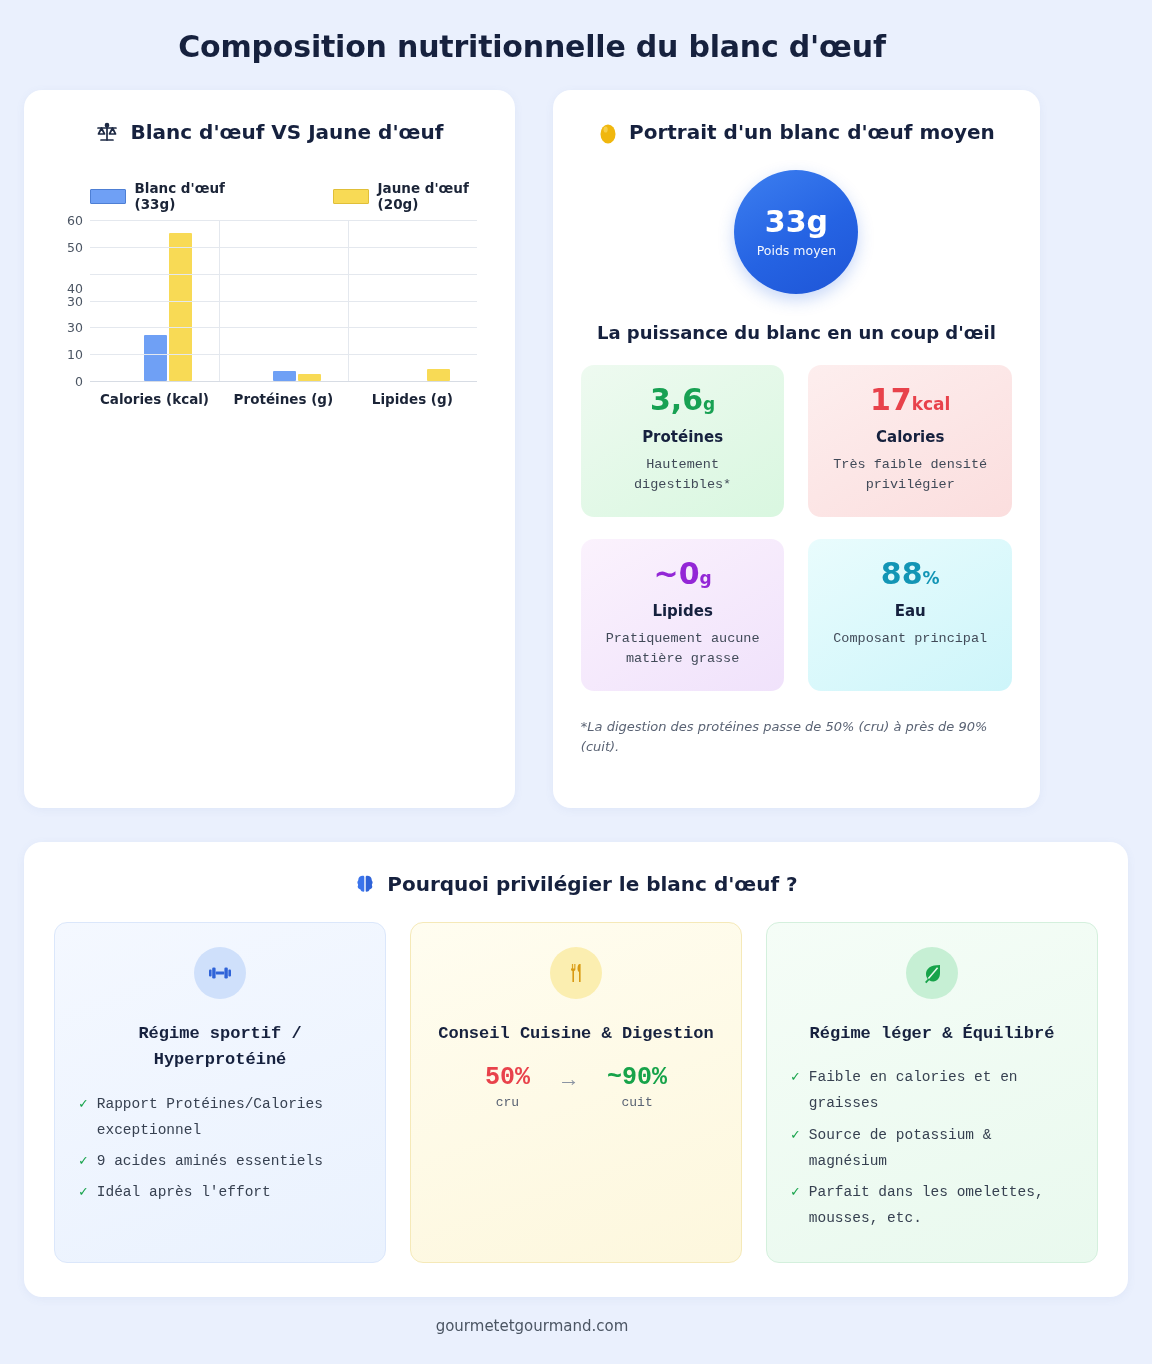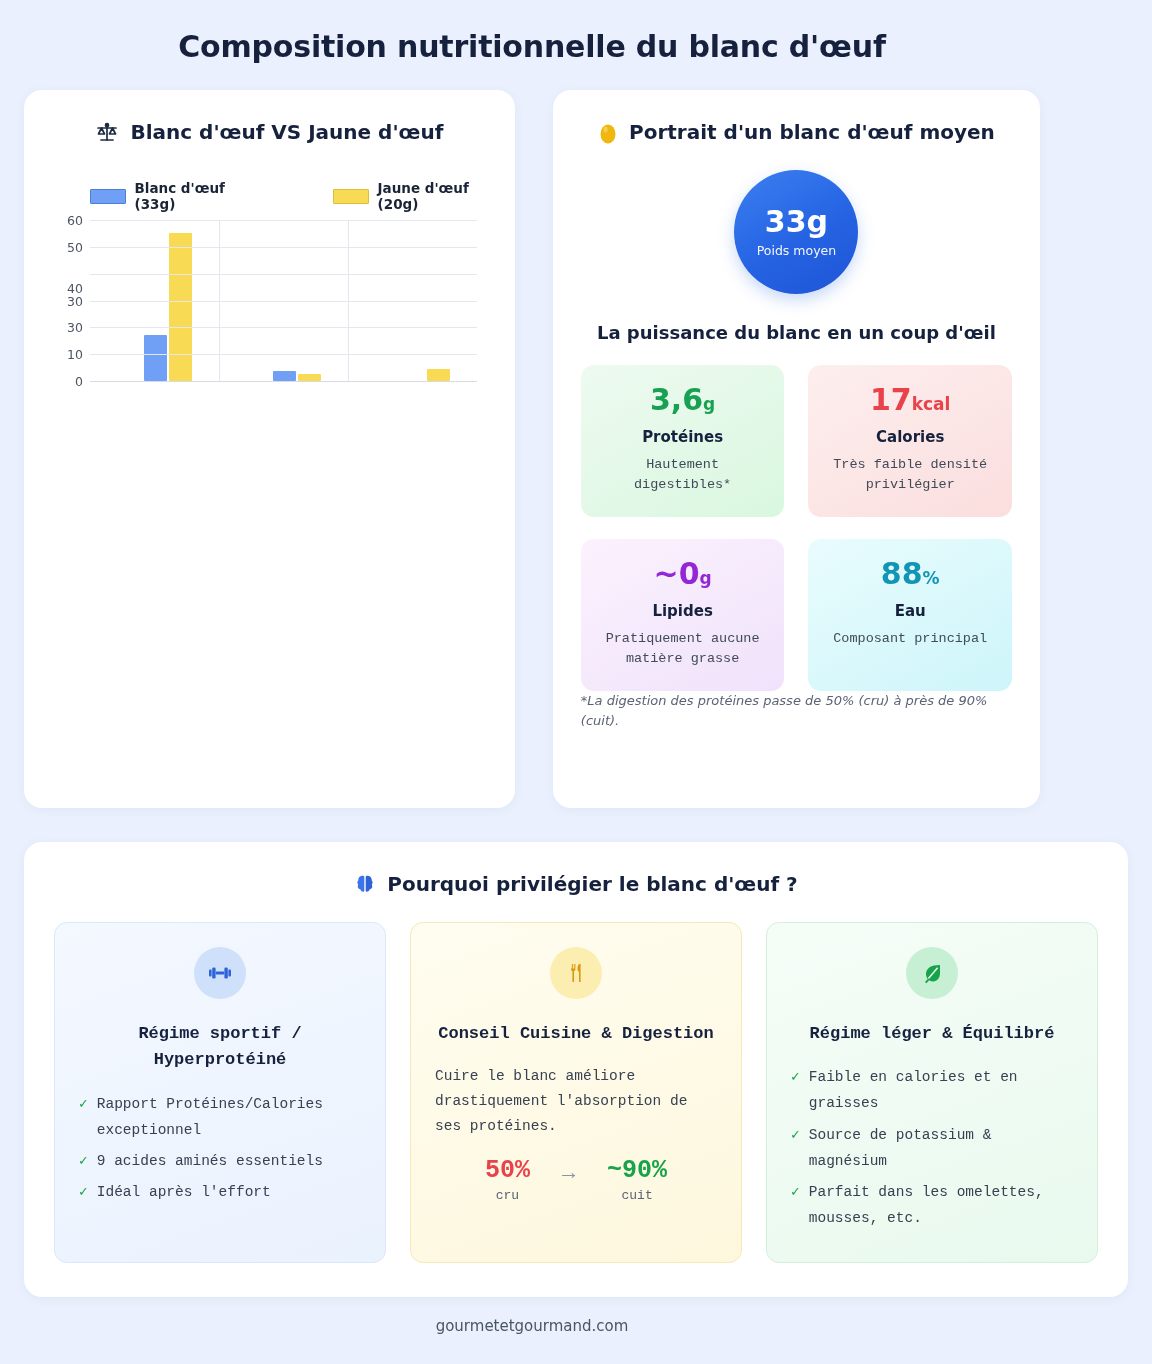--- a/index.html
+++ b/index.html
@@ -239,20 +239,21 @@
     margin-bottom: 9px;
   }
   .stat-desc {
     font-size: 13.5px;
     color: #414a58;
     line-height: 1.45;
     font-family: Liberation Mono, monospace;
   }
 
   .footnote {
+    margin-top: 26px;
     font-size: 13px;
     font-style: italic;
     color: #5a6374;
     line-height: 1.5;
   }
 
   
   .card-bottom {
     margin-top: 34px;
     width: 1104px;
@@ -399,20 +400,25 @@
             <div class="gridline" style="top: 50%;"></div>
             <div class="ytick" style="top: 50%;">30</div>
             <div class="gridline" style="top: 33.3333%;"></div>
             <div class="ytick" style="top: 33.3333%; margin-top: 14px;">40</div>
             <div class="gridline" style="top: 16.6667%;"></div>
             <div class="ytick" style="top: 16.6667%;">50</div>
             <div class="gridline" style="top: 0%;"></div>
             <div class="ytick" style="top: 0%;">60</div>
           </div>
 
+        <div class="xlabels" id="xlabels">
+            <div class="xlabel">Calories (kcal)</div>
+            <div class="xlabel">Protéines (g)</div>
+            <div class="xlabel">Lipides (g)</div>
+          </div>
       </div>
 
     </div>
 
     <div class="card card-right">
       <div class="card-title">
         <span class="ti">
           <svg width="20" height="24" viewBox="0 0 20 24" fill="none">
             <ellipse cx="10" cy="14" rx="7.5" ry="9.5" fill="#f0b70e"></ellipse>
             <ellipse cx="7.6" cy="9.5" rx="2.1" ry="3.1" fill="#f8d454" opacity="0.85"></ellipse>
@@ -497,21 +503,20 @@
           </ul>
         </div>
         <div class="why yellow">
           <div class="why-icon">
             <svg width="24" height="24" viewBox="0 0 24 24" fill="#d99a12">
               <path d="M7 3v5.2c0 .9.6 1.6 1.4 1.8V21h1.6V10c.8-.2 1.4-.9 1.4-1.8V3h-1.1v4.6H9.1V3H8.1v4.6H7.1V3H7z"></path>
               <path d="M15.8 3c-1.4 0-2.3 2-2.3 4.6 0 1.9.6 3 1.5 3.4V21h1.6V3h-.8z"></path>
             </svg>
           </div>
           <div class="why-title">Conseil Cuisine &amp; Digestion</div>
-          <div class="why-text">Cuire le blanc améliore drastiquement l'absorption de ses protéines.</div>
           <div class="conv">
             <div class="conv-col">
               <div class="conv-num raw">50%</div>
               <div class="conv-sub">cru</div>
             </div>
             <div class="conv-arrow">→</div>
             <div class="conv-col">
               <div class="conv-num cooked">~90%</div>
               <div class="conv-sub">cuit</div>
             </div>

